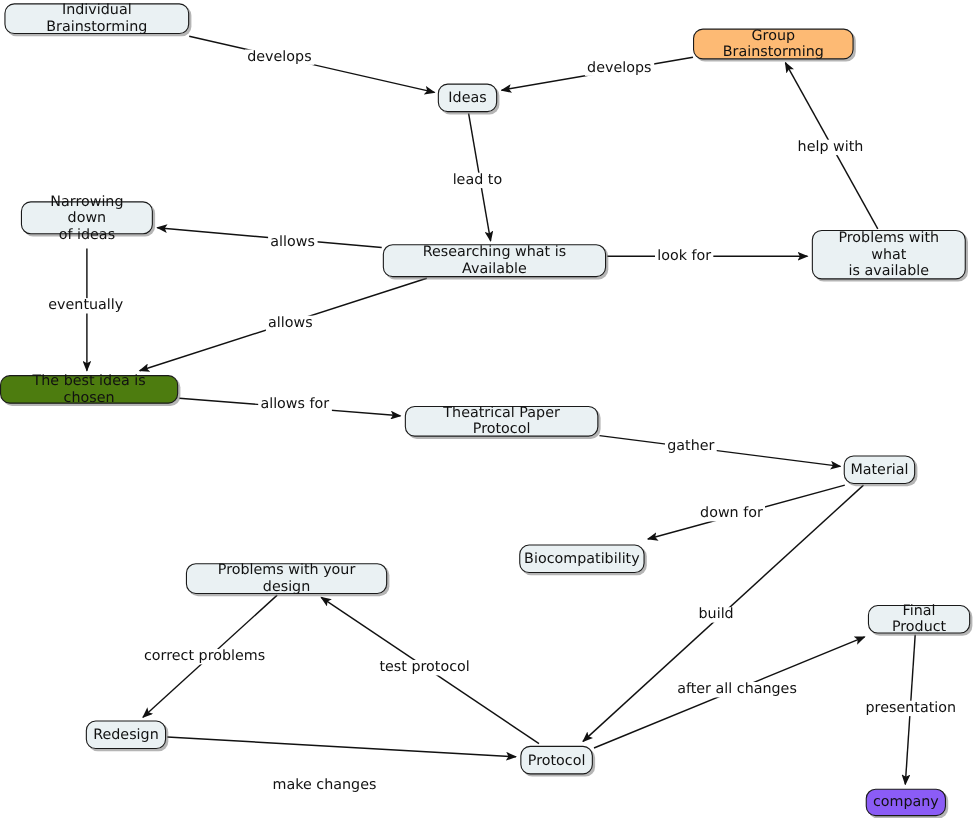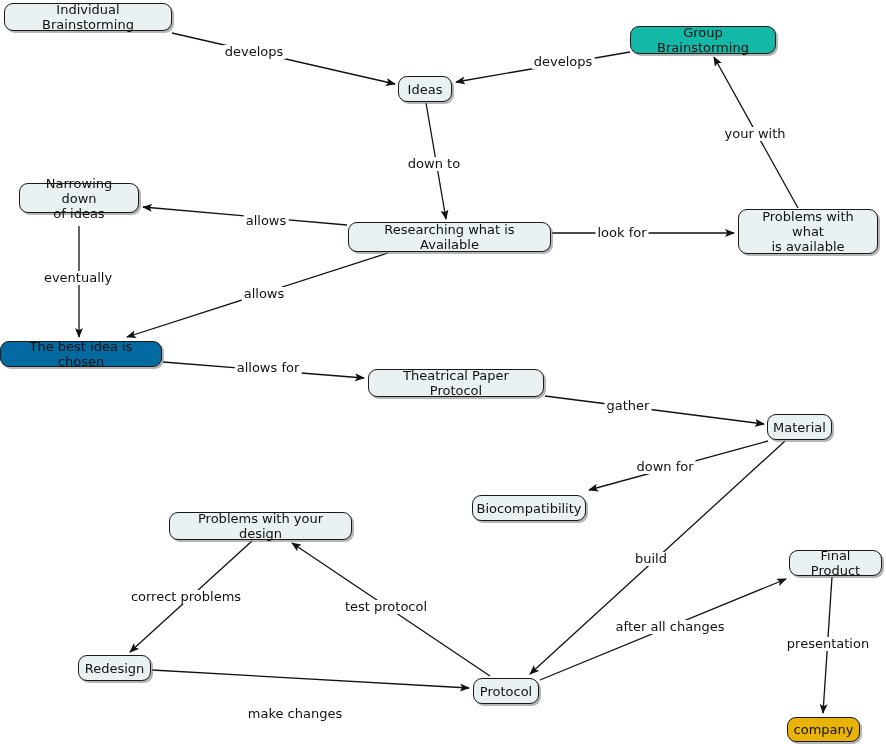--- a/index.html
+++ b/index.html
@@ -80,44 +80,44 @@
         <line x1="490" y1="676" x2="292" y2="543" stroke="#111111" stroke-width="1.3" marker-end="url(#arrowhead)"></line>
         <line x1="252" y1="541" x2="130" y2="652" stroke="#111111" stroke-width="1.3" marker-end="url(#arrowhead)"></line>
         <line x1="152" y1="670" x2="469" y2="688" stroke="#111111" stroke-width="1.3" marker-end="url(#arrowhead)"></line>
         <line x1="540" y1="680" x2="786" y2="579" stroke="#111111" stroke-width="1.3" marker-end="url(#arrowhead)"></line>
         <line x1="832" y1="577" x2="823" y2="713" stroke="#111111" stroke-width="1.3" marker-end="url(#arrowhead)"></line>
       </g>
   </svg>
 
   <div id="node-layer">
       <div class="node" style="left: 4px; top: 3px; width: 168px; height: 28px; background: rgb(234, 241, 243); border-color: rgb(26, 26, 26);">Individual Brainstorming</div>
-      <div class="node" style="left: 630px; top: 26px; width: 146px; height: 28px; background: #14b8a6; border-color: rgb(26, 26, 26);">Group Brainstorming</div>
+      <div class="node" style="left: 630px; top: 26px; width: 146px; height: 28px; background: #fdba74; border-color: rgb(26, 26, 26);">Group Brainstorming</div>
       <div class="node" style="left: 398px; top: 76px; width: 54px; height: 26px; background: rgb(234, 241, 243); border-color: rgb(26, 26, 26);">Ideas</div>
       <div class="node" style="left: 19px; top: 183px; width: 120px; height: 30px; background: rgb(234, 241, 243); border-color: rgb(26, 26, 26);">Narrowing down
 of ideas</div>
       <div class="node" style="left: 348px; top: 222px; width: 203px; height: 30px; background: rgb(234, 241, 243); border-color: rgb(26, 26, 26);">Researching what is Available</div>
       <div class="node" style="left: 738px; top: 209px; width: 140px; height: 45px; background: rgb(234, 241, 243); border-color: rgb(26, 26, 26);">Problems with what
 is available</div>
-      <div class="node" style="left: 0px; top: 341px; width: 162px; height: 26px; background: #0369a1; border-color: rgb(26, 26, 26);">The best idea is chosen</div>
+      <div class="node" style="left: 0px; top: 341px; width: 162px; height: 26px; background: #4d7c0f; border-color: rgb(26, 26, 26);">The best idea is chosen</div>
       <div class="node" style="left: 368px; top: 369px; width: 176px; height: 28px; background: rgb(234, 241, 243); border-color: rgb(26, 26, 26);">Theatrical Paper Protocol</div>
       <div class="node" style="left: 767px; top: 414px; width: 65px; height: 26px; background: rgb(234, 241, 243); border-color: rgb(26, 26, 26);">Material</div>
       <div class="node" style="left: 472px; top: 495px; width: 114px; height: 26px; background: rgb(234, 241, 243); border-color: rgb(26, 26, 26);">Biocompatibility</div>
       <div class="node" style="left: 169px; top: 512px; width: 183px; height: 28px; background: rgb(234, 241, 243); border-color: rgb(26, 26, 26);">Problems with your design</div>
       <div class="node" style="left: 789px; top: 550px; width: 93px; height: 26px; background: rgb(234, 241, 243); border-color: rgb(26, 26, 26);">Final Product</div>
       <div class="node" style="left: 78px; top: 655px; width: 73px; height: 26px; background: rgb(234, 241, 243); border-color: rgb(26, 26, 26);">Redesign</div>
       <div class="node" style="left: 473px; top: 678px; width: 66px; height: 26px; background: rgb(234, 241, 243); border-color: rgb(26, 26, 26);">Protocol</div>
-      <div class="node" style="left: 787px; top: 717px; width: 73px; height: 25px; background: #eab308; border-color: rgb(26, 26, 26);">company</div>
+      <div class="node" style="left: 787px; top: 717px; width: 73px; height: 25px; background: #8b5cf6; border-color: rgb(26, 26, 26);">company</div>
     </div>
   <div id="label-layer">
       <div class="edge-label" style="left: 254px; top: 52px;">develops</div>
       <div class="edge-label" style="left: 563px; top: 62px;">develops</div>
-      <div class="edge-label" style="left: 434px; top: 164px;">down to</div>
+      <div class="edge-label" style="left: 434px; top: 164px;">lead to</div>
       <div class="edge-label" style="left: 266px; top: 221px;">allows</div>
       <div class="edge-label" style="left: 622px; top: 233px;">look for</div>
-      <div class="edge-label" style="left: 755px; top: 134px;">your with</div>
+      <div class="edge-label" style="left: 755px; top: 134px;">help with</div>
       <div class="edge-label" style="left: 78px; top: 278px;">eventually</div>
       <div class="edge-label" style="left: 264px; top: 294px;">allows</div>
       <div class="edge-label" style="left: 268px; top: 368px;">allows for</div>
       <div class="edge-label" style="left: 628px; top: 406px;">gather</div>
       <div class="edge-label" style="left: 665px; top: 467px;">down for</div>
       <div class="edge-label" style="left: 651px; top: 559px;">build</div>
       <div class="edge-label" style="left: 386px; top: 607px;">test protocol</div>
       <div class="edge-label" style="left: 186px; top: 597px;">correct problems</div>
       <div class="edge-label" style="left: 295px; top: 679px; margin-top: 35px;">make changes</div>
       <div class="edge-label" style="left: 670px; top: 627px;">after all changes</div>

